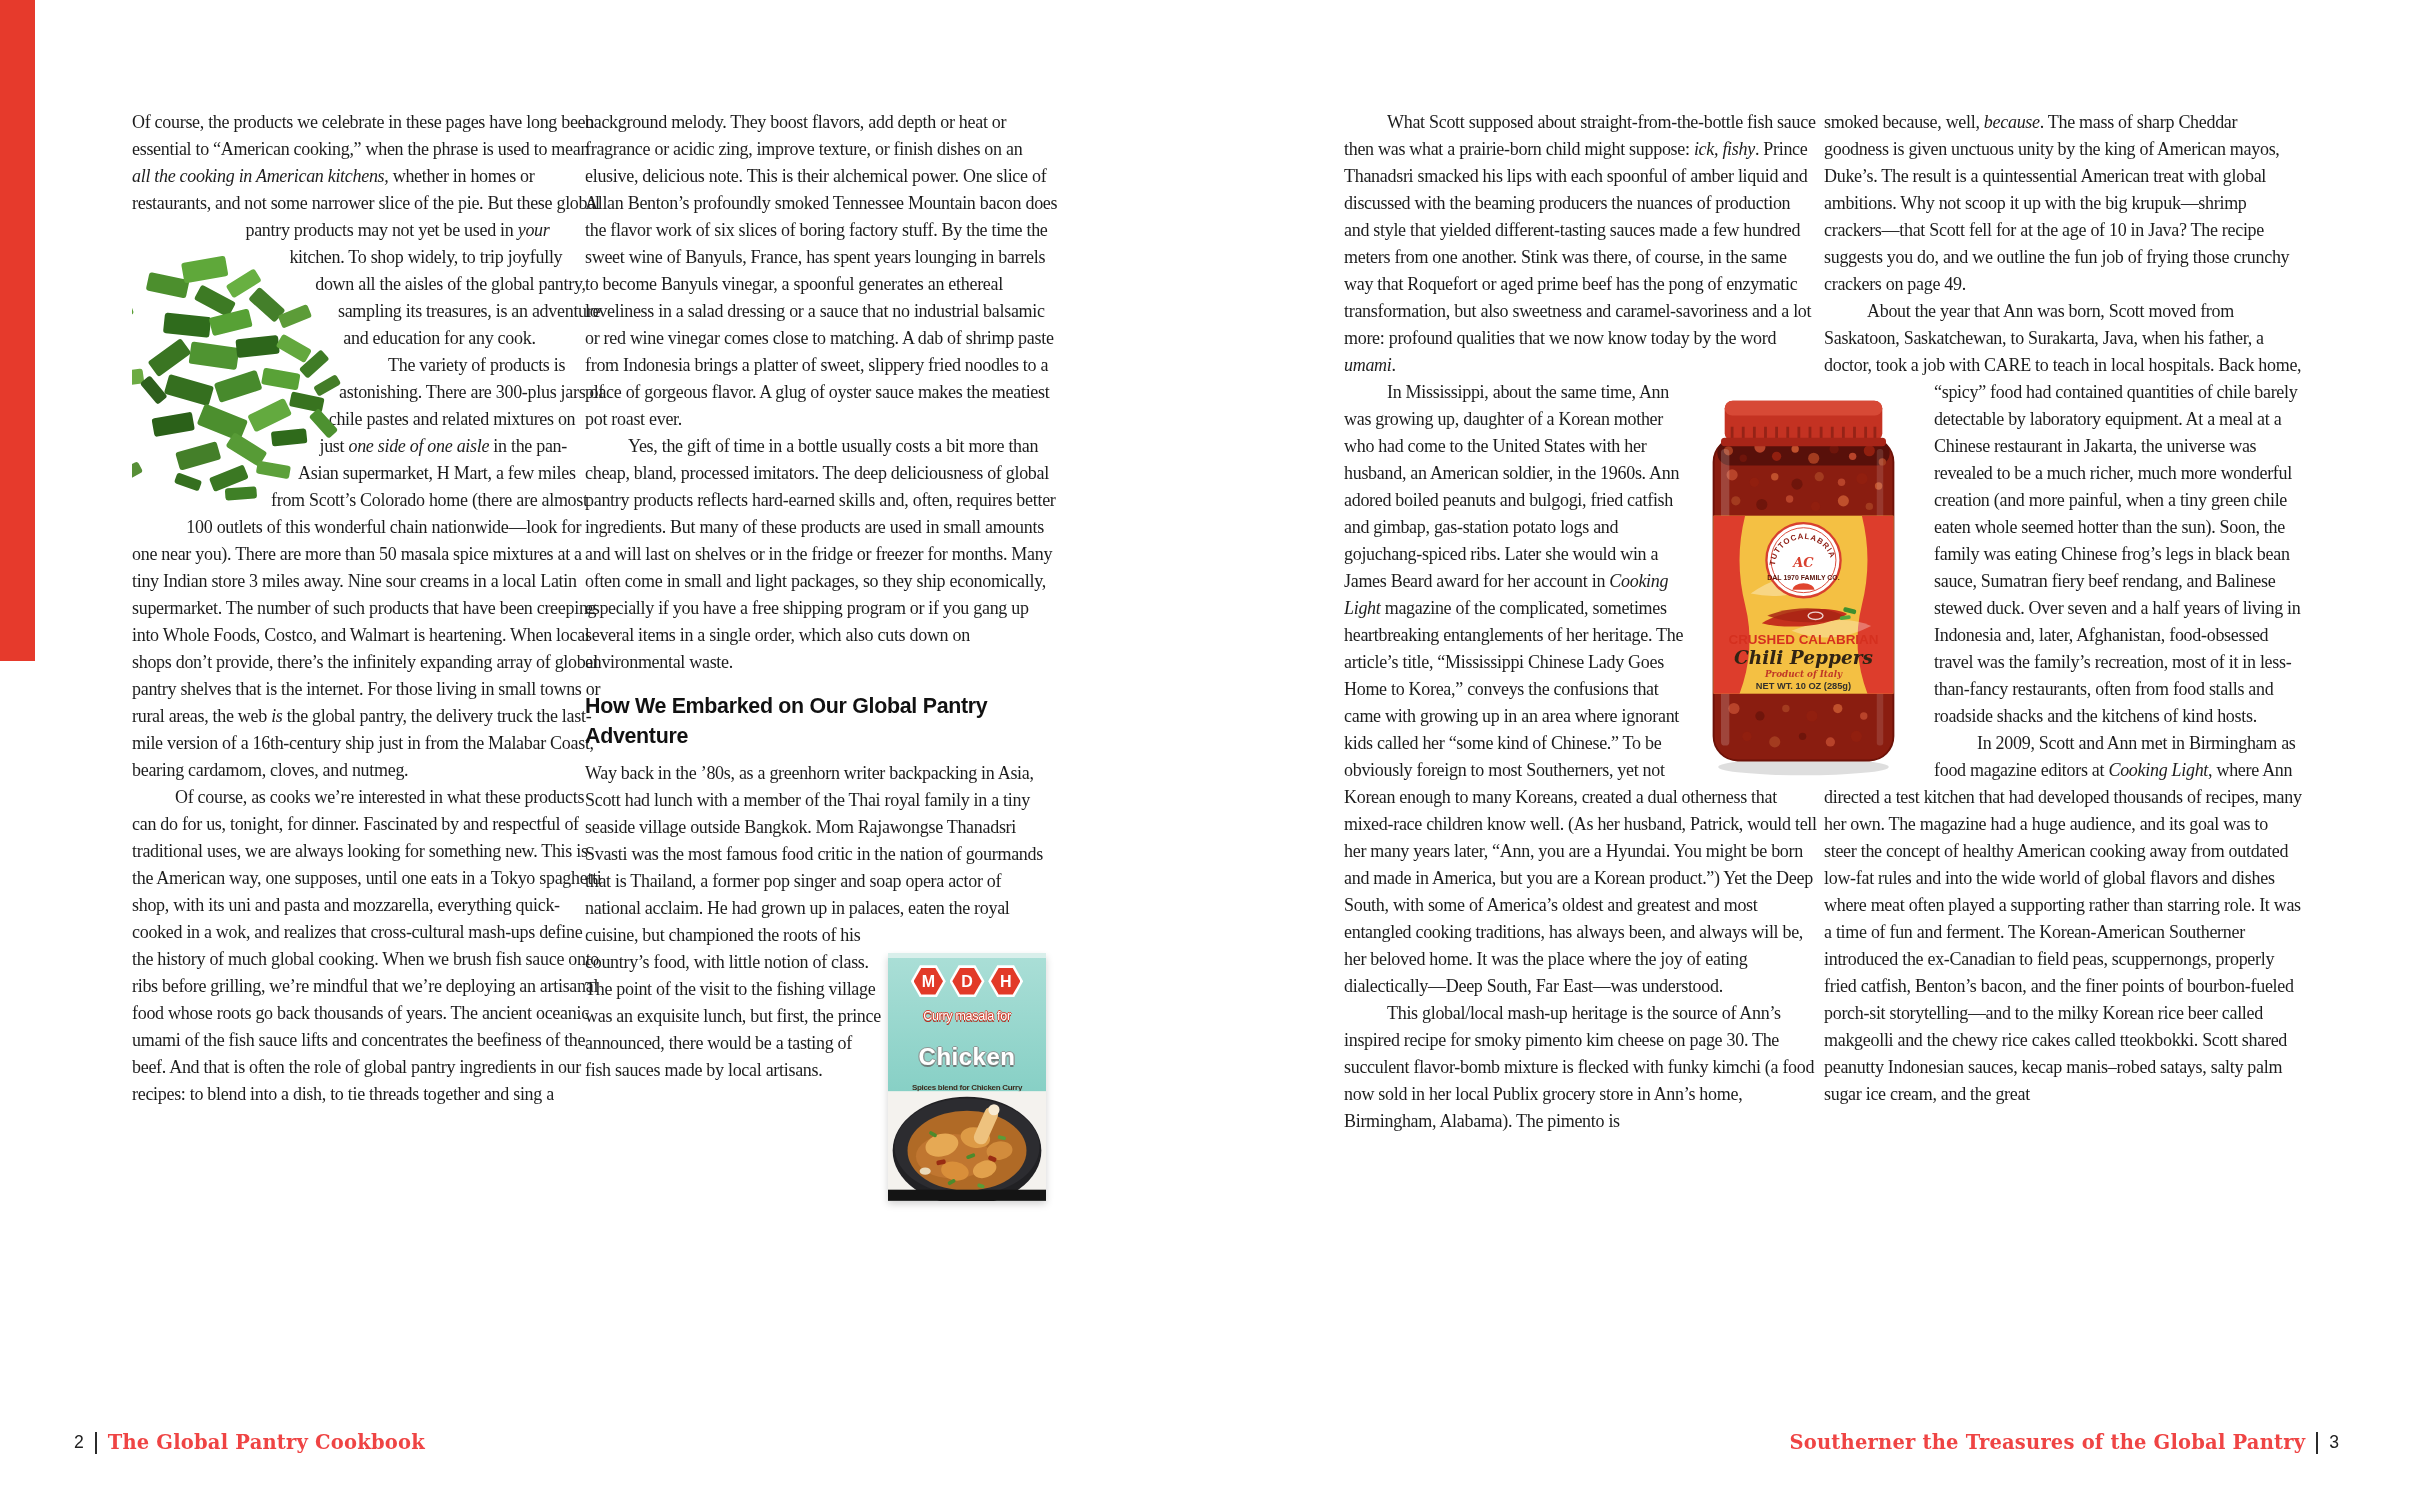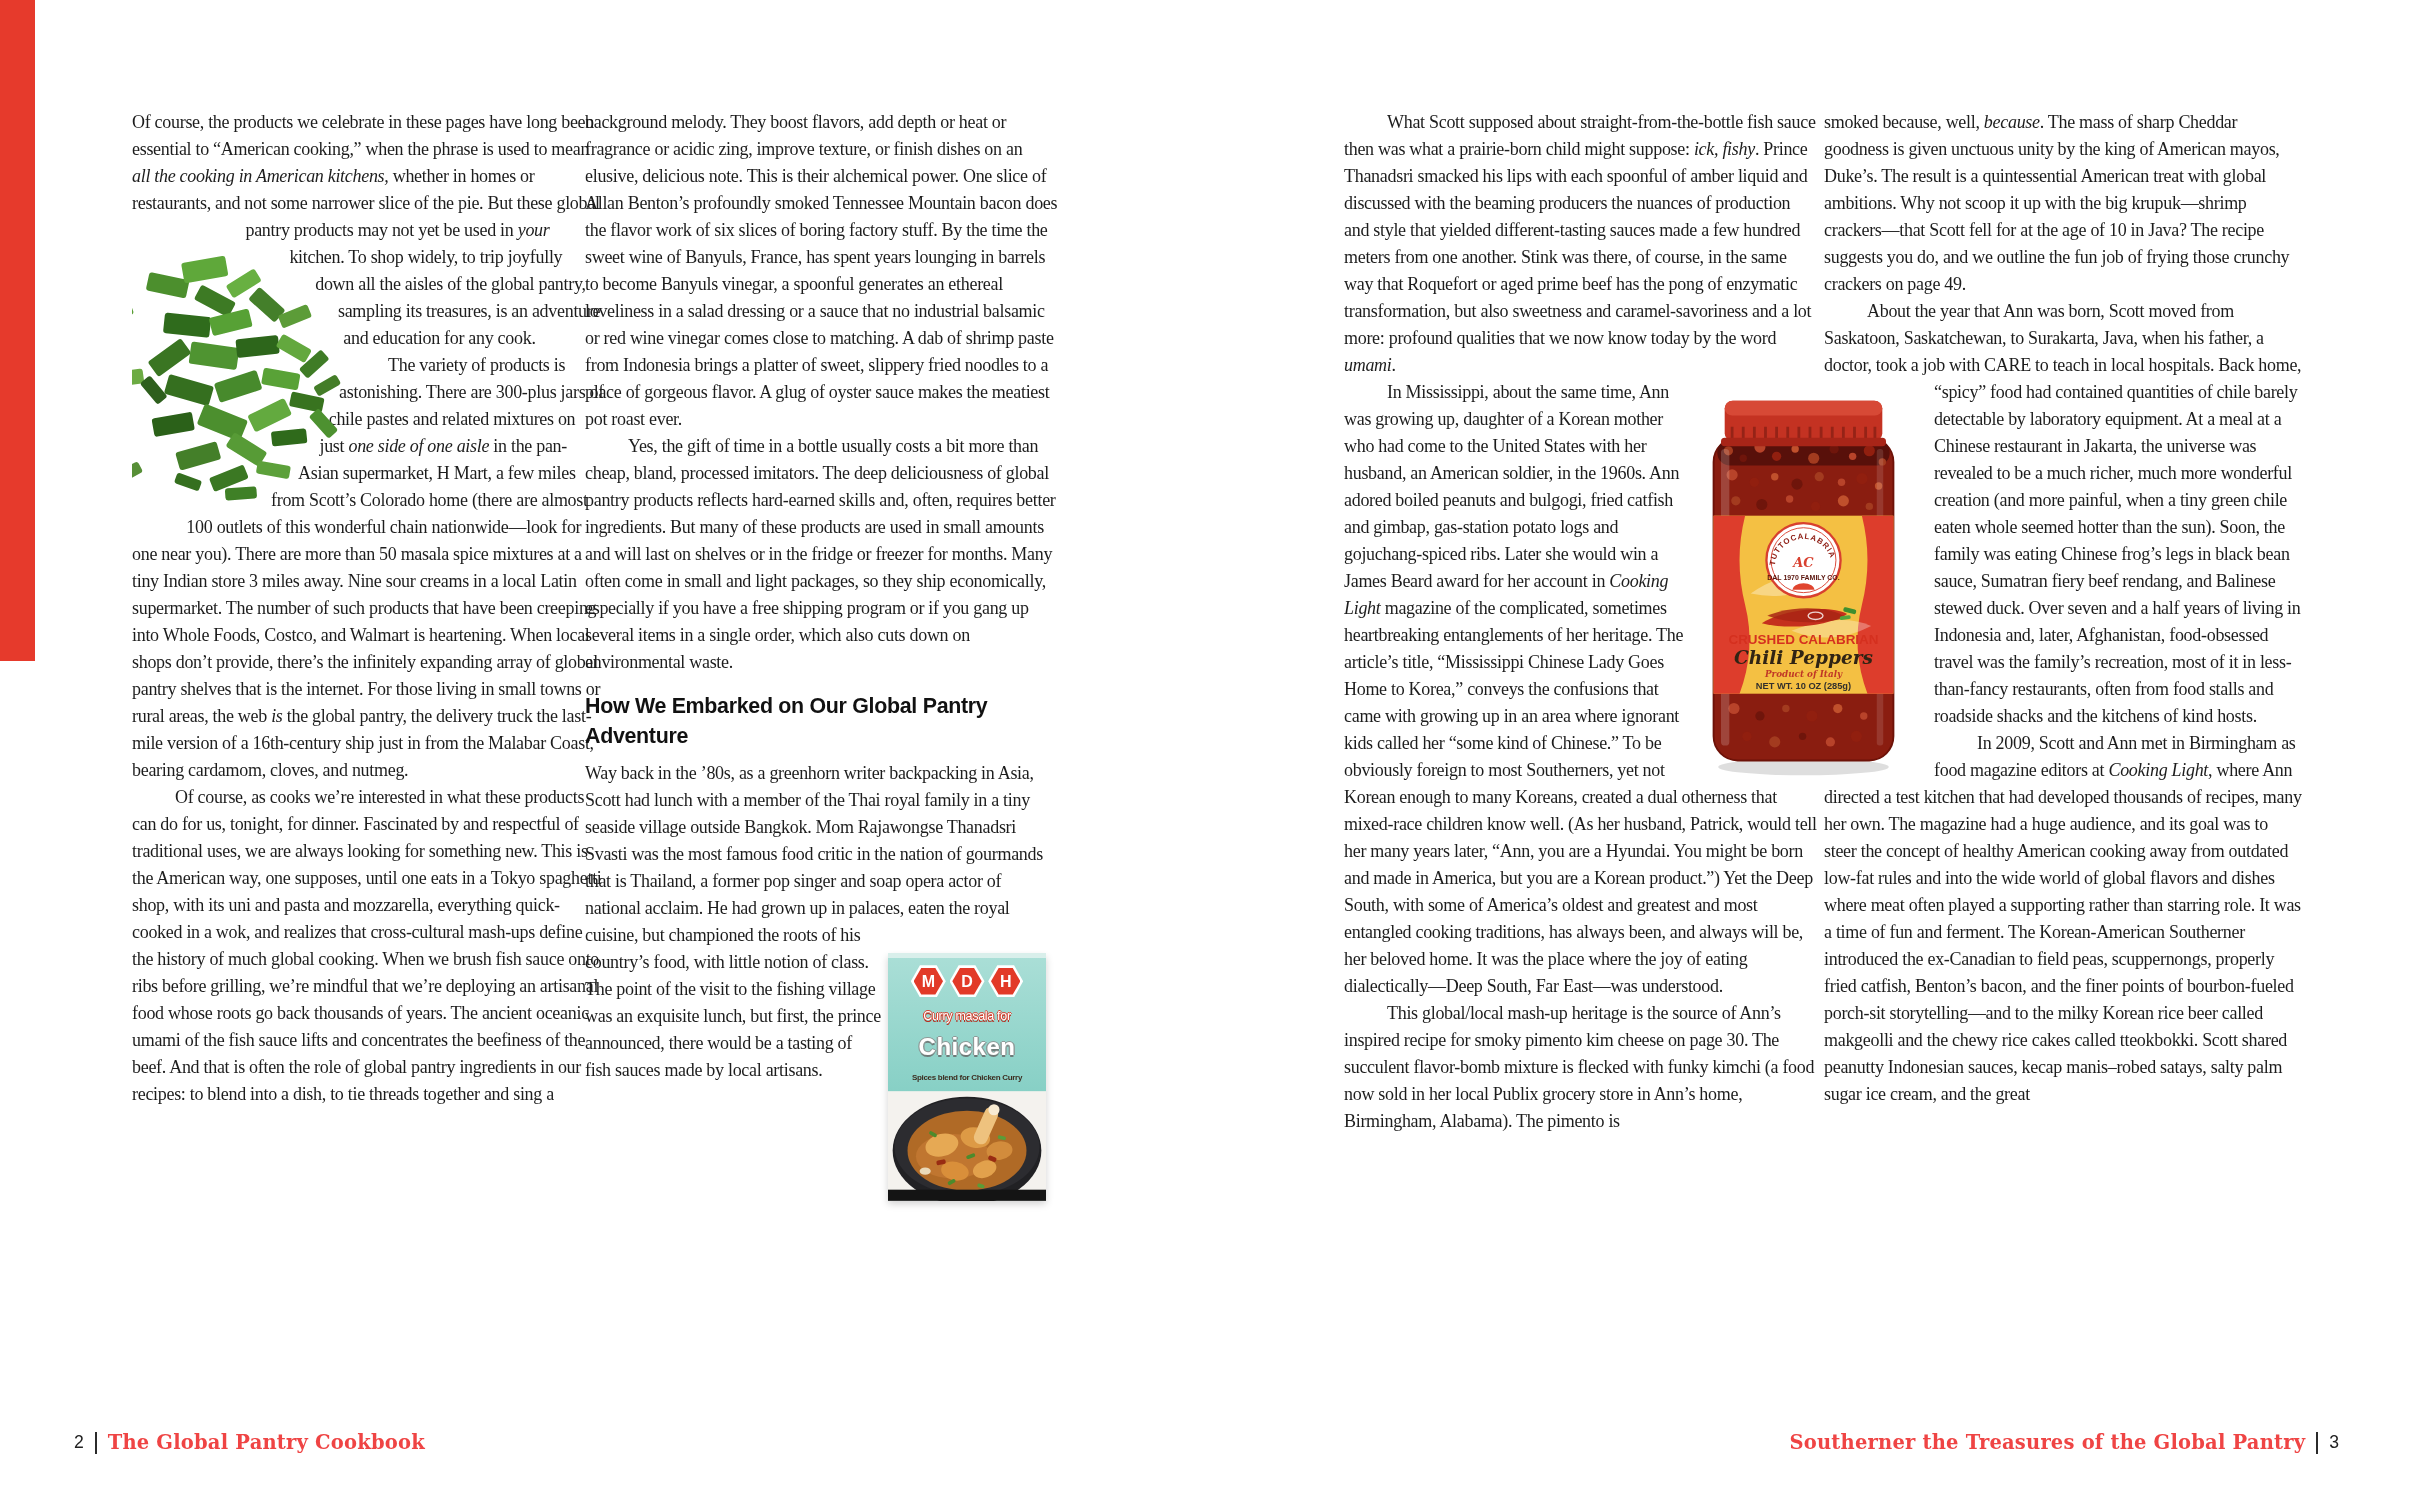--- a/index.html
+++ b/index.html
@@ -37,21 +37,21 @@
   .mdh-box::before{content:"";position:absolute;top:0;left:0;right:0;height:4.6px;background:#d9efeb;}
   .mdh-logo{display:flex;justify-content:center;gap:3.7px;padding-top:12px;}
   .hex{position:relative;width:35px;height:32px;background:#ffffff;
        clip-path:polygon(26% 0,74% 0,100% 50%,74% 100%,26% 100%,0 50%);}
   .hex::before{content:"";position:absolute;inset:2.8px;background:#e23a28;
        clip-path:polygon(26% 0,74% 0,100% 50%,74% 100%,26% 100%,0 50%);}
   .hex span{position:absolute;inset:0;display:flex;align-items:center;justify-content:center;
        color:#fff;font-weight:bold;font-size:16px;z-index:1;}
   .mdh-line1{margin-top:5.6px;text-align:center;color:#fff;font-weight:normal;font-size:12.5px;
        text-shadow:-0.9px 0 0 #d8402f,0.9px 0 0 #d8402f,0 -0.9px 0 #d8402f,0 1.9px 0 #b52f20;}
-  .mdh-line2{margin-top:3px;text-align:center;color:#fff;font-weight:bold;font-size:24px;letter-spacing:0.5px;
+  .mdh-line2{margin-top:13px;text-align:center;color:#fff;font-weight:bold;font-size:24px;letter-spacing:0.5px;
        text-shadow:-1.4px 0 0 #8f9b99,1.4px 0 0 #8f9b99,0 -1.4px 0 #8f9b99,0 1.9px 0 #6f7b79;}
   .mdh-line3{margin-top:3.7px;text-align:center;color:#3c2d20;font-weight:bold;font-size:8px;}
   .mdh-line4{margin-top:1.9px;display:flex;justify-content:center;align-items:center;gap:5.6px;
        color:#1e1e1e;font-weight:bold;font-size:10.2px;}
   .veg-mark{width:12px;height:12px;border:1.4px solid #2e7d32;background:#fff;display:flex;
        align-items:center;justify-content:center;}
   .veg-mark i{width:6.5px;height:6.5px;border-radius:50%;background:#2e7d32;}
   .mdh-photo{position:absolute;bottom:0;left:0;}
   
   .footer{position:absolute;top:1431px;display:flex;align-items:center;font-family:"DejaVu Serif",serif;}

